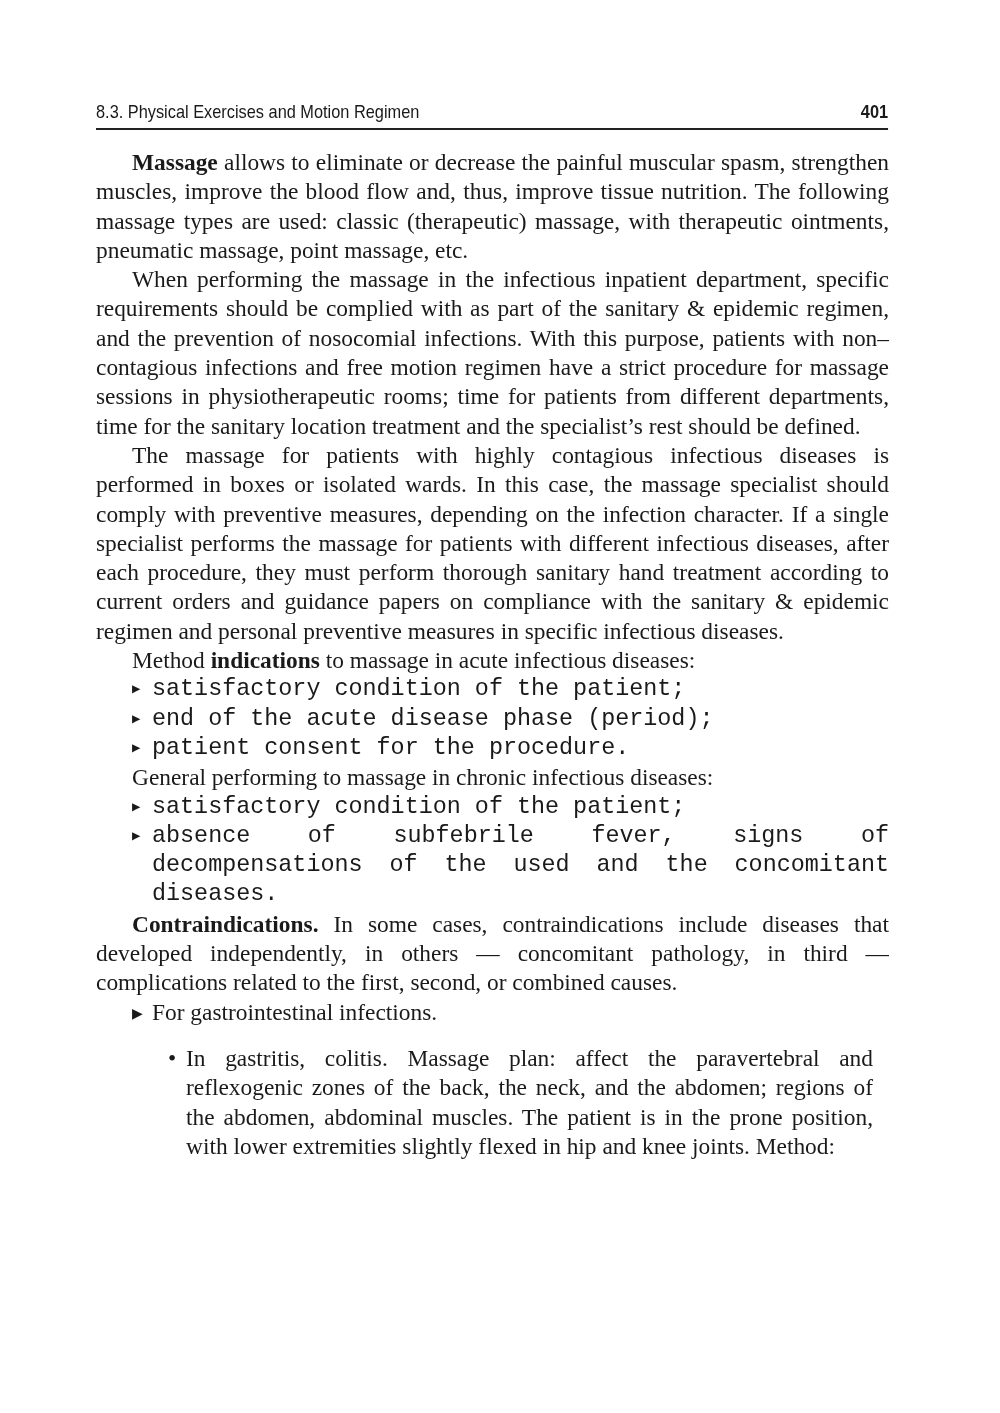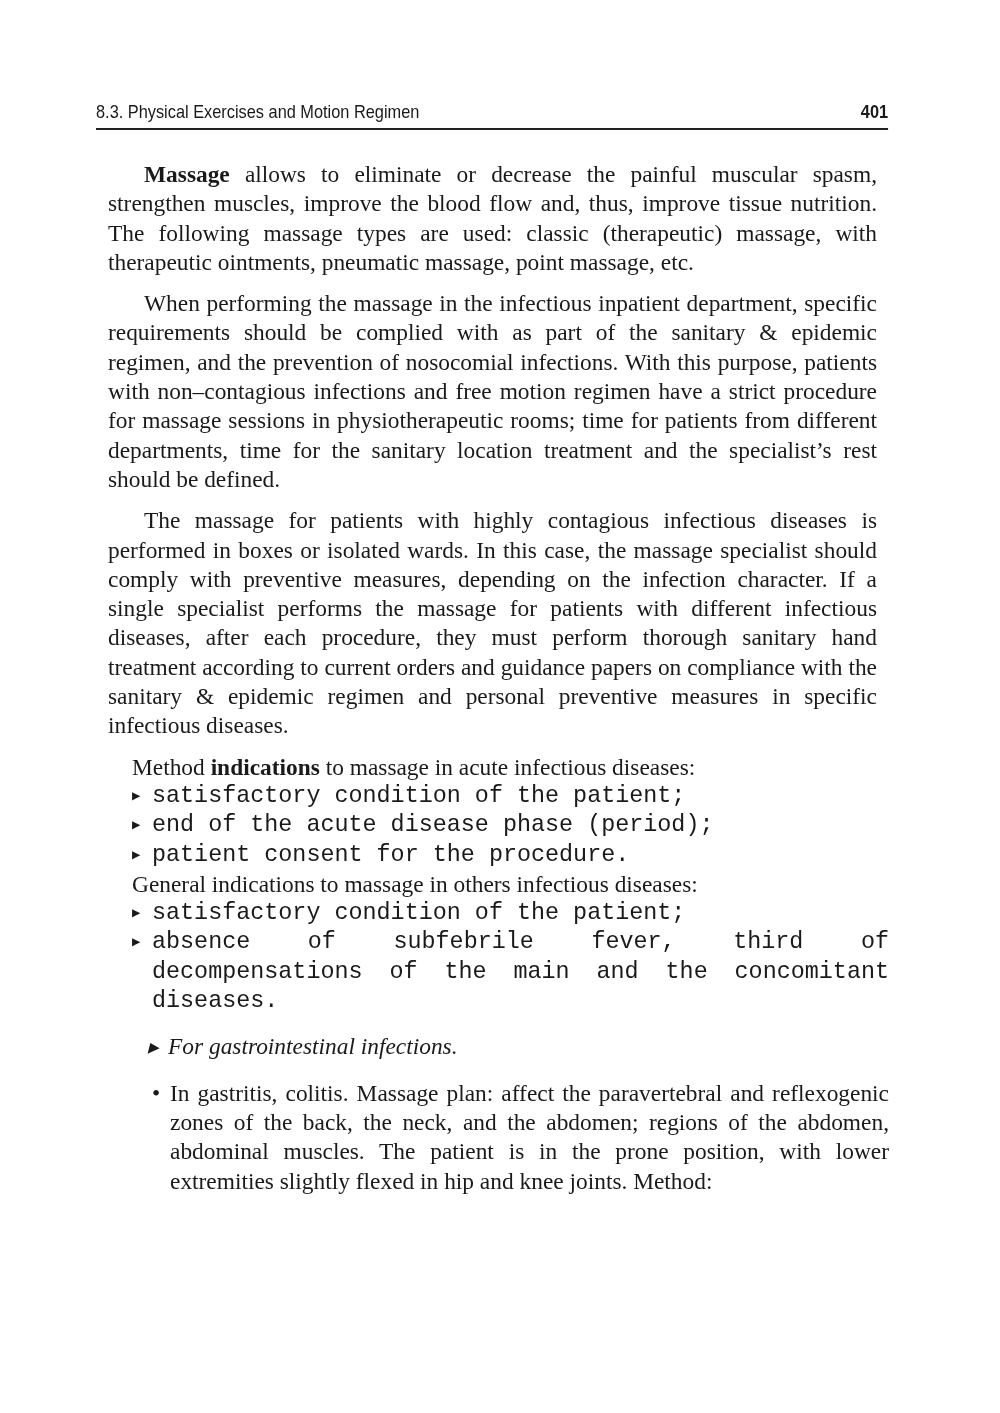--- a/index.html
+++ b/index.html
@@ -10,25 +10,25 @@
     font-family: "Liberation Sans", sans-serif; font-size: 19px;
     display: flex; justify-content: space-between; align-items: center;
     transform: scaleX(0.86); transform-origin: left center; width: 921px;
   }
   .header .pnum { font-weight: bold; }
   .body {
     position: absolute; left: 96px; top: 148px; width: 793px;
     font-family: "Liberation Serif", serif; font-size: 23.4px; line-height: 29.3px;
     text-align: justify;
   }
-  .p { margin: 12px; text-indent: 36px; }
+  .p { margin: 0; text-indent: 36px; }
   .plain { margin: 0; padding-left: 36px; }
   .li { margin: 0; padding-left: 56px; text-indent: -20px; font-family: Liberation Mono, monospace; }
-  .li2 { margin: 16px; padding-left: 56px; text-indent: -20px; font-style: italic; }
-  .sub { margin: 0; padding-left: 74px; text-indent: -18px; }
+  .li2 { margin: 0; padding-left: 56px; text-indent: -20px; }
+  .sub { margin: 16px; padding-left: 74px; text-indent: -18px; }
   .tri { display: inline-block; width: 20px; text-indent: 0; font-size: 14px; vertical-align: 2px; }
   .dot { display: inline-block; width: 18px; text-indent: 0; }
   .b { font-weight: bold; }
   .bi { font-weight: bold; }
 </style>
 </head>
 <body>
 
 <div class="header">
   <span>8.3. Physical Exercises and Motion Regimen</span>
@@ -38,19 +38,20 @@
 <div class="body">
   <p class="p"><span class="b">Massage</span><span> allows to eliminate or decrease the painful muscular spasm, strengthen muscles, improve the blood flow and, thus, improve tissue nutrition. The following massage types are used: classic (therapeutic) massage, with therapeutic ointments, pneumatic massage, point massage, etc.</span></p>
   <p class="p">When performing the massage in the infectious inpatient department, specific requirements should be complied with as part of the sanitary &amp; epidemic regimen, and the prevention of nosocomial infections. With this purpose, patients with non–contagious infections and free motion regimen have a strict procedure for massage sessions in physiotherapeutic rooms; time for patients from different departments, time for the sanitary location treatment and the specialist’s rest should be defined.</p>
   <p class="p">The massage for patients with highly contagious infectious diseases is performed in boxes or isolated wards. In this case, the massage specialist should comply with preventive measures, depending on the infection character. If a single specialist performs the massage for patients with different infectious diseases, after each procedure, they must perform thorough sanitary hand treatment according to current orders and guidance papers on compliance with the sanitary &amp; epidemic regimen and personal preventive measures in specific infectious diseases.</p>
 
   <p class="plain"><span>Method </span><span class="bi">indications</span><span> to massage in acute infectious diseases:</span></p>
   <p class="li"><span class="tri">▶</span><span>satisfactory condition of the patient;</span></p>
   <p class="li"><span class="tri">▶</span><span>end of the acute disease phase (period);</span></p>
   <p class="li"><span class="tri">▶</span><span>patient consent for the procedure.</span></p>
 
-  <p class="plain">General indications to massage in others infectious diseases:</p>
+  <p class="plain">General performing to massage in chronic infectious diseases:</p>
   <p class="li"><span class="tri">▶</span><span>satisfactory condition of the patient;</span></p>
-  <p class="li"><span class="tri">▶</span><span>absence of subfebrile fever, third of decompensations of the main and the concomitant diseases.</span></p>
+  <p class="li"><span class="tri">▶</span><span>absence of subfebrile fever, signs of decompensations of the used and the concomitant diseases.</span></p>
 
+  <p class="p"><span class="bi">Contraindications.</span><span> In some cases, contraindications include diseases that developed independently, in others — concomitant pathology, in third — complications related to the first, second, or combined causes.</span></p>
   <p class="li2"><span class="tri">▶</span><span>For gastrointestinal infections.</span></p>
   <p class="sub"><span class="dot">•</span><span>In gastritis, colitis. Massage plan: affect the paravertebral and reflexogenic zones of the back, the neck, and the abdomen; regions of the abdomen, abdominal muscles. The patient is in the prone position, with lower extremities slightly flexed in hip and knee joints. Method:</span></p>
 </div>
 
 </body></html>

